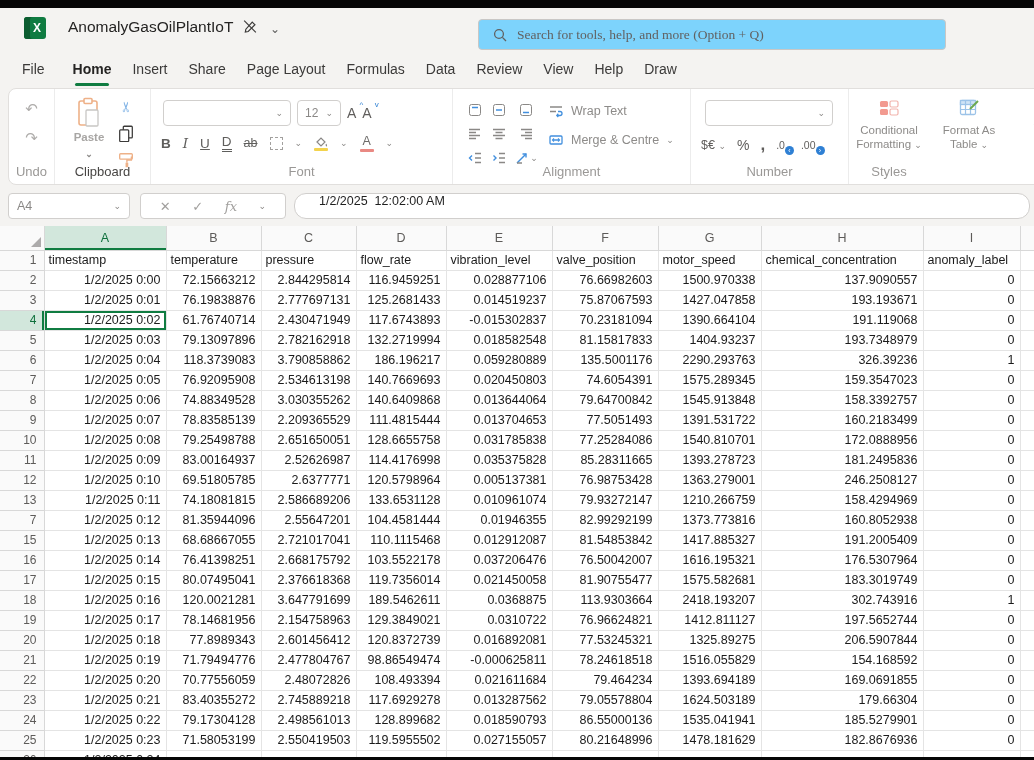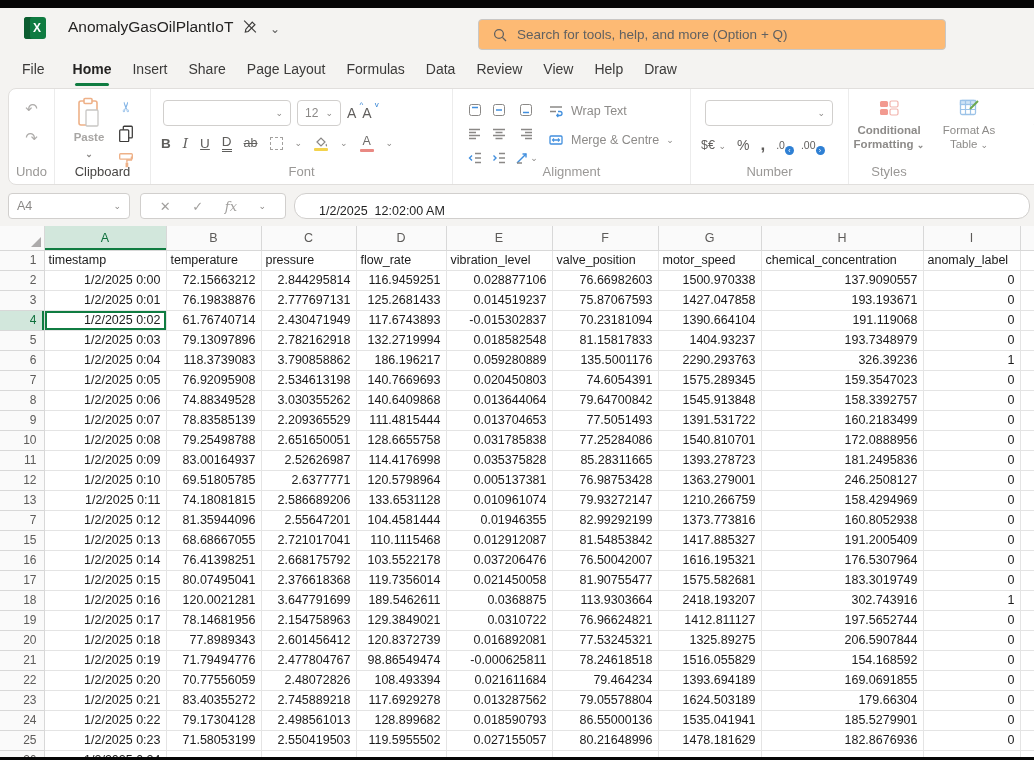--- a/index.html
+++ b/index.html
@@ -12,21 +12,21 @@
   .chrome { position:absolute; left:0; top:8px; width:100%; height:218px; background:#f4f3f1; }
   .bottom-black { position:absolute; left:0; top:757px; width:100%; height:3px; background:#060606; }
 
   
   .title-bar { position:absolute; left:0; top:8px; width:100%; height:40px; display:flex; align-items:center; }
   .xl-logo { position:absolute; left:24px; top:9px; width:22px; height:22px; border-radius:3px; background:#0f7b41; display:flex; align-items:center; justify-content:center; box-shadow:inset 6px 0 0 #0b5c30; }
   .xl-logo span { color:#fff; font-weight:bold; font-size:12px; margin-left:4px; }
   .doc-title { position:absolute; left:68px; top:10px; font-size:15.5px; color:#252423; display:flex; align-items:center; gap:8px; }
   .pen-slash { width:18px; height:18px; }
   .title-chev { position:absolute; left:270px; top:14px; color:#616161; font-size:12px; }
-  .search-box { position:absolute; left:478px; top:11px; width:468px; height:31px; background:#fdba74; border:1px solid #c9c7c5; border-radius:4px; display:flex; align-items:center; padding-left:14px; gap:10px; }
+  .search-box { position:absolute; left:478px; top:11px; width:468px; height:31px; background:#7dd3fc; border:1px solid #c9c7c5; border-radius:4px; display:flex; align-items:center; padding-left:14px; gap:10px;font-family:Liberation Serif, serif; }
   .search-box .ph { color:#616161; font-size:13.5px; }
 
   
   .menu-bar { position:absolute; left:22px; top:54px; height:30px; display:flex; align-items:center; gap:21px; }
   .menu-item { font-size:14px; color:#3b3a39; position:relative; cursor:default; }
   .menu-item.active { font-weight:bold; color:#252423;margin-left:7px; }
   .menu-item.active::after { content:""; position:absolute; left:2px; right:2px; bottom:-9px; height:3px; border-radius:2px; background:#107c41; }
 
   
   .ribbon { position:absolute; left:8px; top:88px; width:1062px; height:97px; background:#fff; border:1px solid #e1dfdd; border-radius:8px; display:flex; overflow:hidden; }
@@ -84,21 +84,21 @@
   .style-btn { position:absolute; top:8px; width:76px; text-align:center; }
   .style-btn .txt { font-size:11.5px; color:#8d8b89; line-height:1.25; margin-top:4px; }
 
   
   .formula-row { position:absolute; left:0; top:186px; width:100%; height:40px; }
   .name-box { position:absolute; left:8px; top:7px; width:122px; height:26px; background:#fff; border:1px solid #d1cfcd; border-radius:4px; display:flex; align-items:center; justify-content:space-between; padding:0 8px; }
   .name-box .ref { font-size:12.5px; color:#8a8886; }
   .fx-box { position:absolute; left:140px; top:7px; width:146px; height:26px; background:#fff; border:1px solid #d1cfcd; border-radius:4px; display:flex; align-items:center; justify-content:space-around; padding:0 8px; }
   .fx-box .b { color:#a19f9d; font-size:13px; }
   .fx-it { font-style:italic; font-family:"DejaVu Serif", serif; font-size:12.5px; }
-  .formula-input { position:absolute; left:294px; top:7px; width:736px; height:26px; background:#fff; border:1px solid #d1cfcd; border-radius:12px; display:flex; align-items:flex-end; padding-left:24px; }
+  .formula-input { position:absolute; left:294px; top:7px; width:736px; height:26px; background:#fff; border:1px solid #d1cfcd; border-radius:12px; display:flex; align-items:flex-start; padding-left:24px; }
   .formula-input .val { font-size:12.5px; color:#1f1f1f; white-space:pre; }
 
   
   .grid-wrap { position:absolute; left:0; top:226px; width:1034px; height:531px; background:#fff; overflow:hidden; }
   table.sheet { border-collapse:collapse; table-layout:fixed; width:1034px; }
   .sheet th, .sheet td { padding:0; font-weight:normal; overflow:hidden; white-space:nowrap; }
   .sheet thead th { height:24px; background:#fafafa; border:1px solid #d8d8d8; border-top:none; color:#5d5b59; font-size:12.5px; text-align:center; }
   .sheet thead th:first-child { border-left:none; }
   .sheet td.rowhdr { background:#fafafa; border:1px solid #d8d8d8; border-left:none; color:#5d5b59; font-size:12px; text-align:right; padding-right:7px; }
   .sheet tbody tr { height:20px; }
@@ -322,21 +322,21 @@
         <span class="cur"><span>$€</span> <span class="chev">⌄</span></span>
         <span class="pct">%</span>
         <span class="comma">,</span>
         <span class="dec"><span>.0</span><span class="badge">‹</span></span>
         <span class="dec"><span>.00</span><span class="badge">›</span></span>
       </div>
       <div class="glabel">Number</div>
     </div>
 
     <div class="rgroup g-styles">
-      <div class="style-btn" style="left:2px;font-weight:bold;">
+      <div class="style-btn" style="left:2px;">
         <svg width="22" height="22" viewBox="0 0 22 22" style="margin:0 auto;">
           <rect x="2" y="4" width="8" height="6" rx="1.5" fill="#f29a90"></rect>
           <rect x="2" y="12" width="8" height="6" rx="1.5" fill="#f29a90"></rect>
           <rect x="12" y="4" width="8" height="6" rx="1.5" fill="#fff" stroke="#f2b3ac" stroke-width="1.2"></rect>
           <rect x="12" y="12" width="8" height="6" rx="1.5" fill="#fff" stroke="#f2b3ac" stroke-width="1.2"></rect>
         </svg>
         <div class="txt"><span>Conditional</span><br><span>Formatting</span> <span class="chev">⌄</span></div>
       </div>
       <div class="style-btn" style="left:82px;">
         <svg width="22" height="22" viewBox="0 0 22 22" style="margin:0 auto;">

